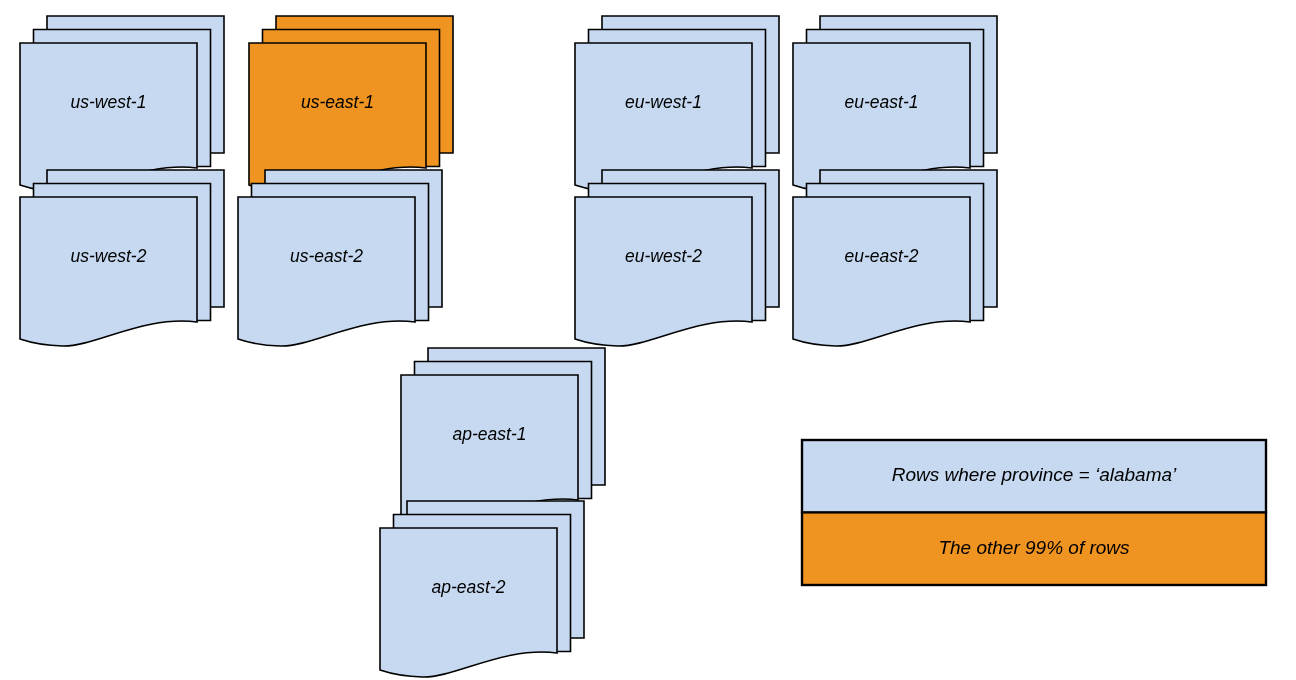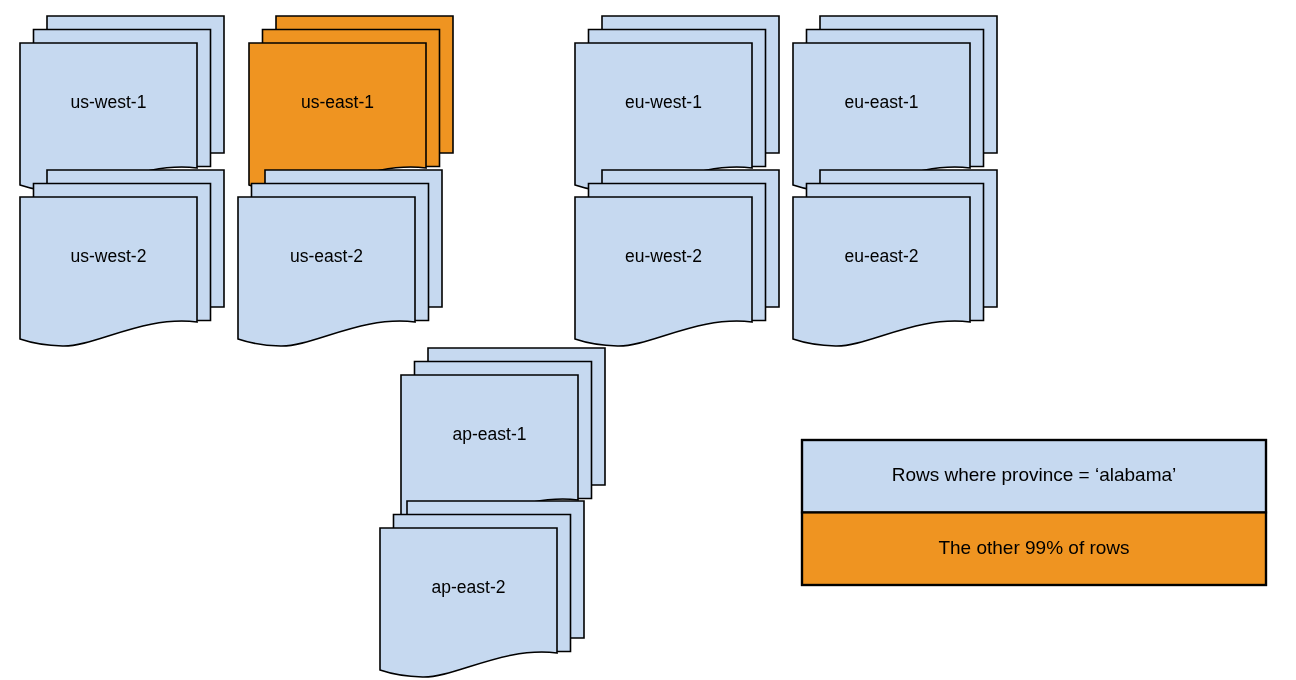--- a/index.html
+++ b/index.html
@@ -10,20 +10,21 @@
   body {
     width: 1296px;
     height: 680px;
     overflow: hidden;
     font-family: "Liberation Sans", sans-serif;
   }
   #diagram-root {
     position: relative;
     width: 1296px;
     height: 680px;
+    font-style: italic;
   }
   svg.canvas {
     display: block;
     width: 1296px;
     height: 680px;
   }
   .doc-shape {
     stroke: #000000;
     stroke-width: 1.6;
     stroke-linejoin: miter;

